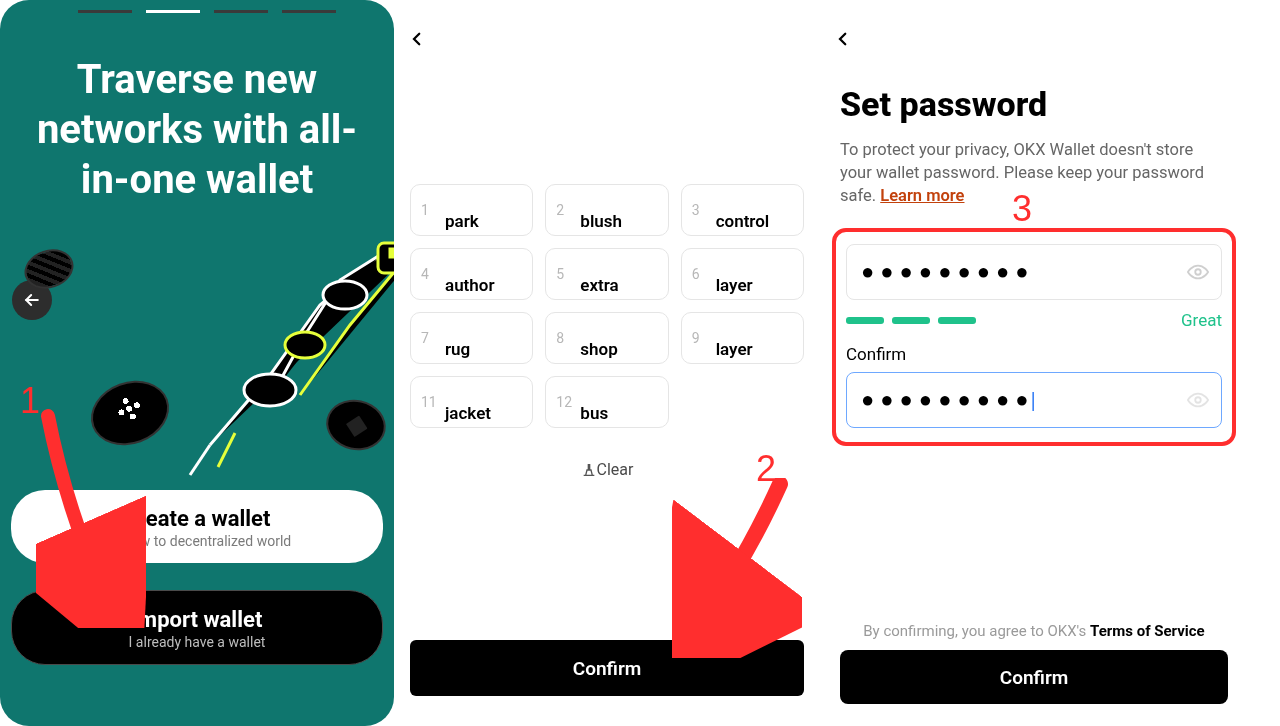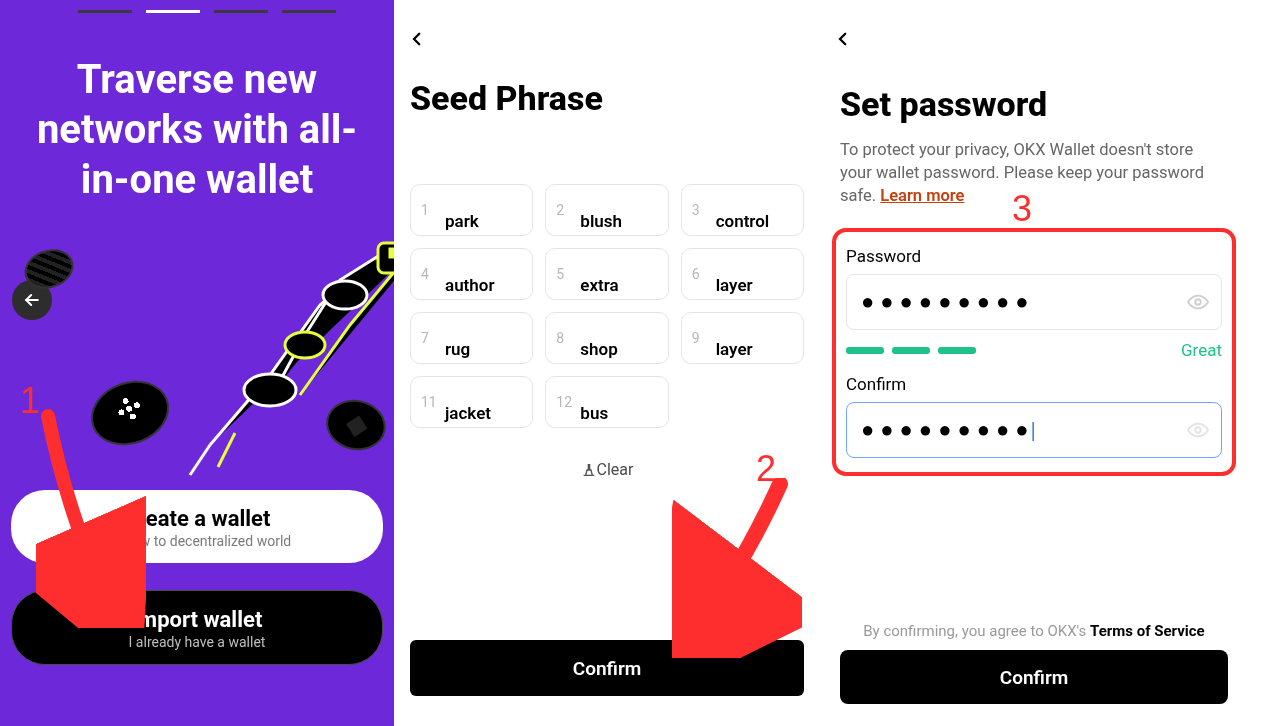--- a/index.html
+++ b/index.html
@@ -5,21 +5,21 @@
   * { box-sizing: border-box; margin: 0; padding: 0; }
   body {
     font-family: -apple-system, BlinkMacSystemFont, 'Segoe UI', Roboto, Helvetica, Arial, sans-serif;
     width: 1280px;
     height: 726px;
     display: flex;
     overflow: hidden;
     background: #fff;
   }
   .panel { height: 726px; position: relative; }
-  .panel1 { width: 394px; background: #6d28d9; color: #fff; overflow:hidden;}
+  .panel1 { width: 394px; background: #0f766e; color: #fff; overflow:hidden;border-radius:29px;}
   .panel2 { width: 426px; background: #fff; color: #000; }
   .panel3 { width: 428px; background: #fff; color: #000; }
 
   
   .p1-progress { position:absolute; top:10px; left:78px; display:flex; gap:14px; }
   .p1-progress span { width:54px; height:3px; background:#3a3a3a; display:block;}
   .p1-progress span.active { background:#fff; }
   .p1-headline { position:absolute; top:55px; left:26px; right:26px; font-size:40px; font-weight:700; line-height:1.25; text-align:center;}
   .p1-backcircle { position:absolute; left:12px; top:280px; width:40px; height:40px; border-radius:50%; background:#2d2d2d; display:flex; align-items:center; justify-content:center;}
   .p1-coin { position:absolute; border-radius:50%; border:2px solid #333; }
@@ -127,21 +127,20 @@
     <p>I'm new to decentralized world</p>
   </div>
 </div>
 
 <div class="panel panel2">
   <div class="back-chevron">
     <svg width="18" height="18" viewBox="0 0 24 24" fill="none" stroke="#000" stroke-width="3" stroke-linecap="round">
         <path d="M15 19l-7-7 7-7"></path>
       </svg>
   </div>
-  <div class="p2-title">Seed Phrase</div>
 
   <div class="seed-grid">
     <div class="seed-cell">
         <span class="seed-num">1</span>
         <span class="seed-word">park</span>
       </div>
     <div class="seed-cell">
         <span class="seed-num">2</span>
         <span class="seed-word">blush</span>
       </div>
@@ -198,21 +197,20 @@
     <svg width="18" height="18" viewBox="0 0 24 24" fill="none" stroke="#000" stroke-width="3" stroke-linecap="round">
         <path d="M15 19l-7-7 7-7"></path>
       </svg>
   </div>
   <div class="p3-title">Set password</div>
   <div class="p3-desc">
     <span>To protect your privacy, OKX Wallet doesn't store your wallet password. Please keep your password safe.  </span><u>Learn more</u>
   </div>
 
   <div class="p3-redbox">
-    <div class="p3-label">Password</div>
     <div class="p3-input">
       <span>●●●●●●●●●</span>
       <svg class="eye" viewBox="0 0 24 24" fill="none" stroke="#888" stroke-width="2">
           <path d="M1 12s4-7 11-7 11 7 11 7-4 7-11 7S1 12 1 12z"></path>
           <circle cx="12" cy="12" r="3"></circle>
         </svg>
     </div>
     <div class="strength">
       <div class="sbars">
           <span></span>

